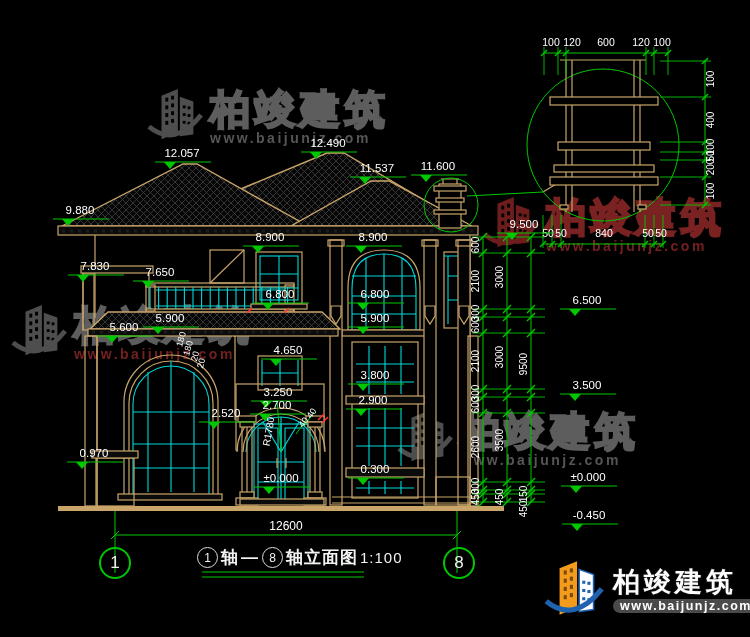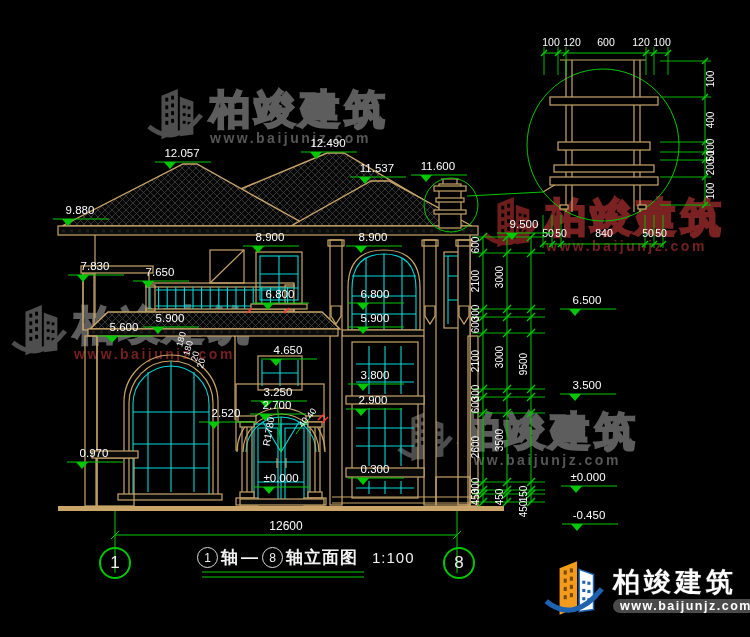--- a/index.html
+++ b/index.html
@@ -19,21 +19,21 @@
   .wm-red .brand{color:rgba(140,40,40,.15);-webkit-text-stroke:2.5px #7a2222;}
   .wm-red .url{color:#732020;}
   .wm-mix .url{color:#732020;}
   
   .bubble{position:absolute;z-index:3;width:28px;height:28px;border:2px solid #00c800;border-radius:50%;
           color:#eee;font-size:17px;display:flex;align-items:center;justify-content:center;}
   .caption{position:absolute;z-index:3;left:196px;top:546px;color:#f2f2f2;display:flex;align-items:center;gap:2px;}
   .caption .circ{width:19px;height:19px;border:1.6px solid #ddd;border-radius:50%;font-size:12px;display:inline-flex;
                  align-items:center;justify-content:center;margin:0 1px;}
   .caption .big{font-size:17px;font-weight:bold;letter-spacing:1px;}
-  .caption .scale{font-size:15px;margin-left:12px;letter-spacing:1px;}
+  .caption .scale{font-size:15px;margin-left:0;letter-spacing:1px;}
   
   .logo{position:absolute;z-index:3;left:543px;top:556px;display:flex;align-items:center;gap:8px;}
   .logo .txt{display:flex;flex-direction:column;line-height:1;}
   .logo .brand{color:#fdfdfd;font-weight:bold;font-size:27px;letter-spacing:4px;text-shadow:0 0 2px #333;}
   .logo .url{margin-top:3px;background:#4a4a4a;color:#fff;font-weight:bold;font-size:12.5px;letter-spacing:1.5px;
              padding:1px 7px;border-radius:8px;text-align:center;}
   
   text{font-family:"Liberation Sans",sans-serif;}
 </style>
 </head>

